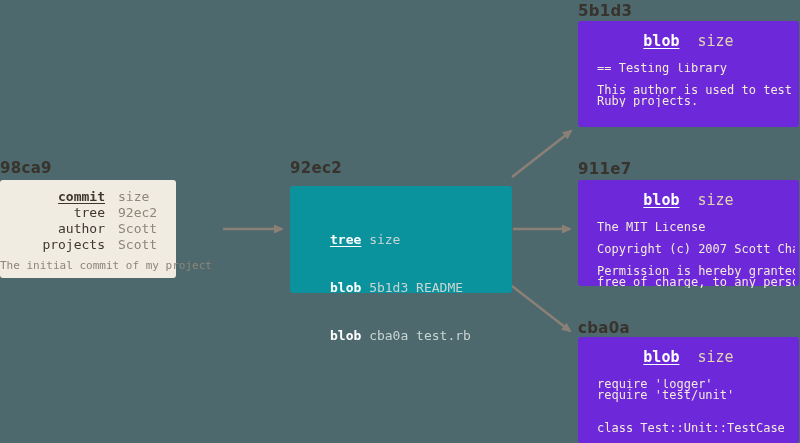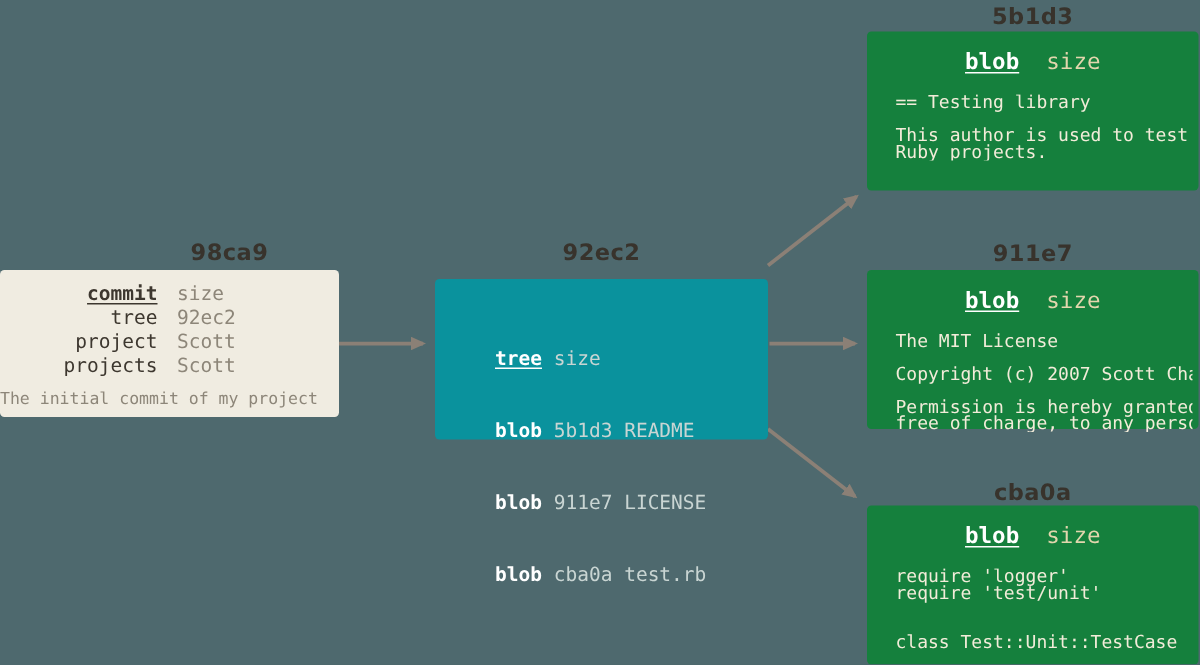--- a/index.html
+++ b/index.html
@@ -2,48 +2,48 @@
 <html><head>
 <meta charset="utf-8">
 <style>
   html,body { margin:0; padding:0; background:#4e696e; }
   .canvas {
     position:relative; width:800px; height:443px; overflow:hidden;
     background:#4e696e;
     font-family:"DejaVu Sans Mono","Liberation Mono",monospace;
   }
   .obj-title {
-    position:absolute; text-align:center;
+    position:absolute; text-align:left;
     font-family:"DejaVu Sans","Liberation Sans",sans-serif;
     font-weight:bold; font-size:15px; letter-spacing:.3px; color:#38332c;
   }
   .box { position:absolute; border-radius:3px; }
 
   
-  .commit-box { left:0px; top:180px; width:226px; height:98px; background:#f0ece1; }
+  .commit-box { left:0px; top:180px; width:176px; height:98px; background:#f0ece1; }
   .commit-grid {
     display:grid; grid-template-columns:105px 1fr; column-gap:13px;
     margin-top:9px; font-size:13px; line-height:16px;
   }
   .commit-label { text-align:right; color:#3d372f; white-space:pre; }
   .commit-value { color:#8d8679; white-space:pre; }
   .kw-underline { font-weight:bold; text-decoration:underline; text-underline-offset:2px; }
   .commit-message {
     position:absolute; bottom:6px; left:0; width:100%;
     text-align:left; font-size:11px; color:#8d8679; white-space:nowrap;
   }
 
   
   .tree-box { left:290px; top:186px; width:222px; height:107px; background:#0a929d; }
   .tree-content { padding:14px 0 0 40px; font-size:13px; line-height:16px; white-space:pre; }
   .tree-kw { font-weight:bold; color:#ffffff; }
   .tree-rest { color:#c9d5d3; }
 
   
-  .blob-box { left:578px; width:221px; height:106px; background:#15803d; }
+  .blob-box { left:578px; width:221px; height:106px; background:#6d28d9; }
   .blob-header { margin-top:12px; text-align:center; font-size:15px; line-height:16px; white-space:pre; }
   .blob-kw { font-weight:bold; color:#ffffff; text-decoration:underline; text-underline-offset:2px; }
   .blob-size { color:#e2d6ad; }
   .blob-content {
     position:absolute; top:42px; left:19px; right:4px;
     font-size:12px; line-height:11px; color:#f2ecd9; white-space:pre; overflow:hidden;
   }
 
   .arrows { position:absolute; left:0; top:0; width:800px; height:443px; pointer-events:none; }
 </style>
@@ -57,41 +57,40 @@
       <marker id="ah" markerWidth="10" markerHeight="9" refX="8" refY="4.5" orient="auto" markerUnits="userSpaceOnUse">
         <path d="M0,0 L10,4.5 L0,9 z" fill="#8b8076"></path>
       </marker>
     </defs>
     <line x1="223" y1="229" x2="282" y2="229" stroke="#8b8076" stroke-width="2.5" marker-end="url(#ah)"></line>
     <line x1="512" y1="177" x2="571" y2="131" stroke="#8b8076" stroke-width="2.5" marker-end="url(#ah)"></line>
     <line x1="513" y1="229" x2="570" y2="229" stroke="#8b8076" stroke-width="2.5" marker-end="url(#ah)"></line>
     <line x1="512" y1="286" x2="570" y2="331" stroke="#8b8076" stroke-width="2.5" marker-end="url(#ah)"></line>
   </svg>
 
-  <div class="obj-title" style="left:0px; top:159px; width:222px;margin-left:42px;">98ca9</div>
+  <div class="obj-title" style="left:0px; top:159px; width:222px;">98ca9</div>
   <div class="box commit-box">
     <div class="commit-grid">
       <div class="commit-label kw-underline">commit</div>
       <div class="commit-value">size</div>
       <div class="commit-label">tree</div>
       <div class="commit-value">92ec2</div>
-      <div class="commit-label">project</div>
+      <div class="commit-label">author</div>
       <div class="commit-value">Scott</div>
       <div class="commit-label">projects</div>
       <div class="commit-value">Scott</div>
     </div>
     <div class="commit-message">The initial commit of my project</div>
   </div>
 
   <div class="obj-title" style="left:290px; top:159px; width:222px;">92ec2</div>
   <div class="box tree-box">
     <div class="tree-content">
       <div><span class="tree-kw kw-underline">tree</span><span class="tree-rest"> <span>size</span></span></div>
       <div><span class="tree-kw">blob</span><span class="tree-rest"> <span>5b1d3 README</span></span></div>
-      <div><span class="tree-kw">blob</span><span class="tree-rest"> <span>911e7 LICENSE</span></span></div>
       <div><span class="tree-kw">blob</span><span class="tree-rest"> <span>cba0a test.rb</span></span></div>
     </div>
   </div>
 
   <div class="obj-title" style="left:578px; top:2px; width:221px;">5b1d3</div>
   <div class="box blob-box" style="top:21px;">
     <div class="blob-header"><span class="blob-kw">blob</span><span class="blob-size">  <span>size</span></span></div>
     <div class="blob-content">== Testing library
 
 This author is used to test

